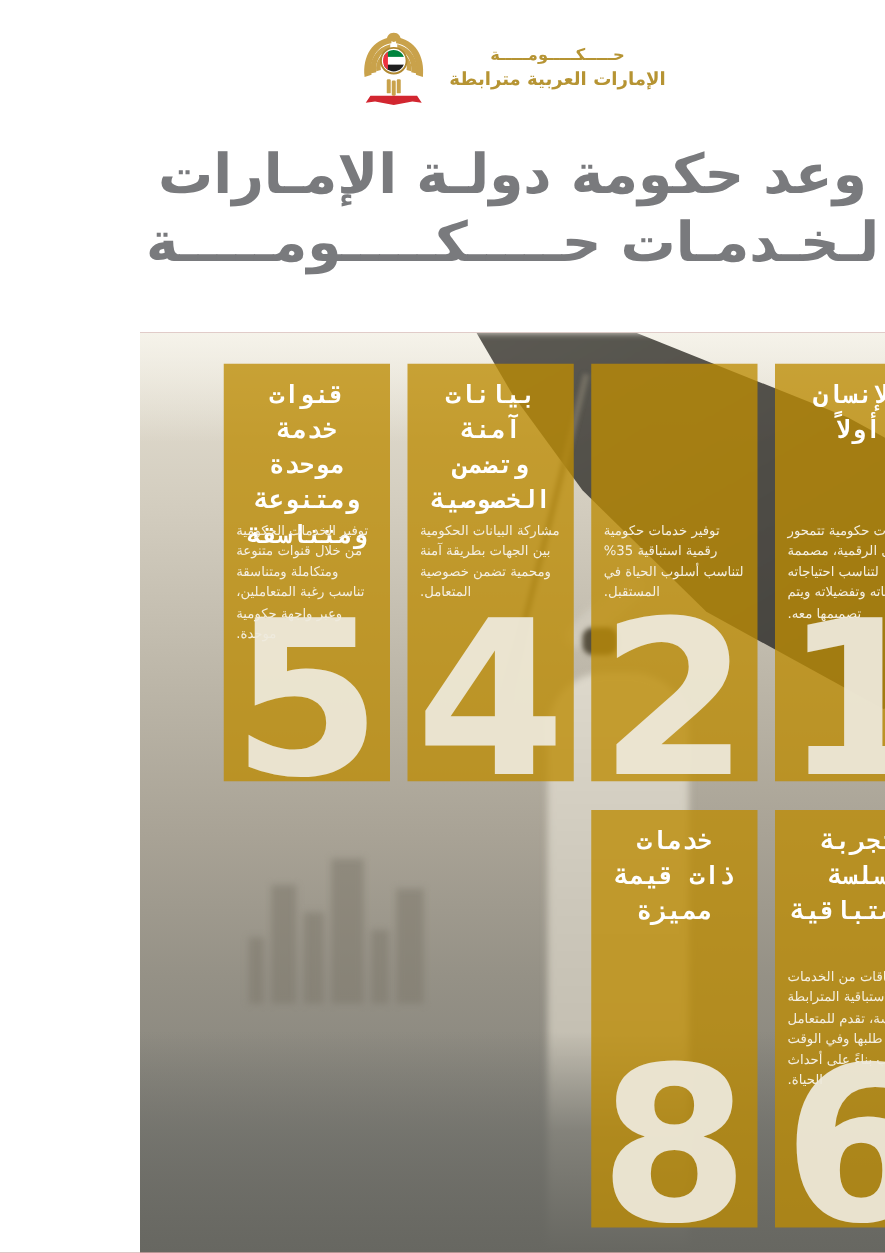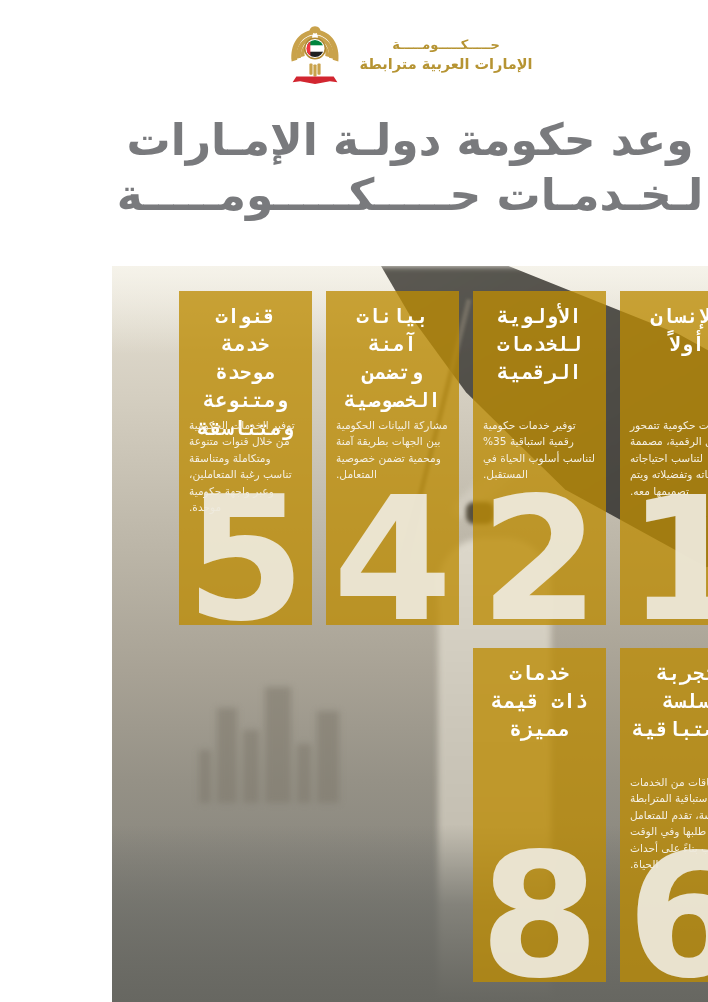--- a/index.html
+++ b/index.html
@@ -160,23 +160,20 @@
   <div class="grid">
 
     <div class="card">
       <div class="card-title">الإنسان
 أولاً</div>
       <div class="card-desc">خدمات حكومية تتمحور حول الرقمية، مصممة لتناسب احتياجاته ومتطلباته وتفضيلاته ويتم تصميمها معه.</div>
       <div class="card-number">1</div>
     </div>
 
     <div class="card">
-      <div class="card-title">الأولوية
-للخدمات
-الرقمية</div>
       <div class="card-desc">توفير خدمات حكومية رقمية استباقية 35% لتناسب أسلوب الحياة في المستقبل.</div>
       <div class="card-number">2</div>
     </div>
 
 
     <div class="card">
       <div class="card-title">بيانات آمنة
 وتضمن
 الخصوصية</div>
       <div class="card-desc">مشاركة البيانات الحكومية بين الجهات بطريقة آمنة ومحمية تضمن خصوصية المتعامل.</div>

